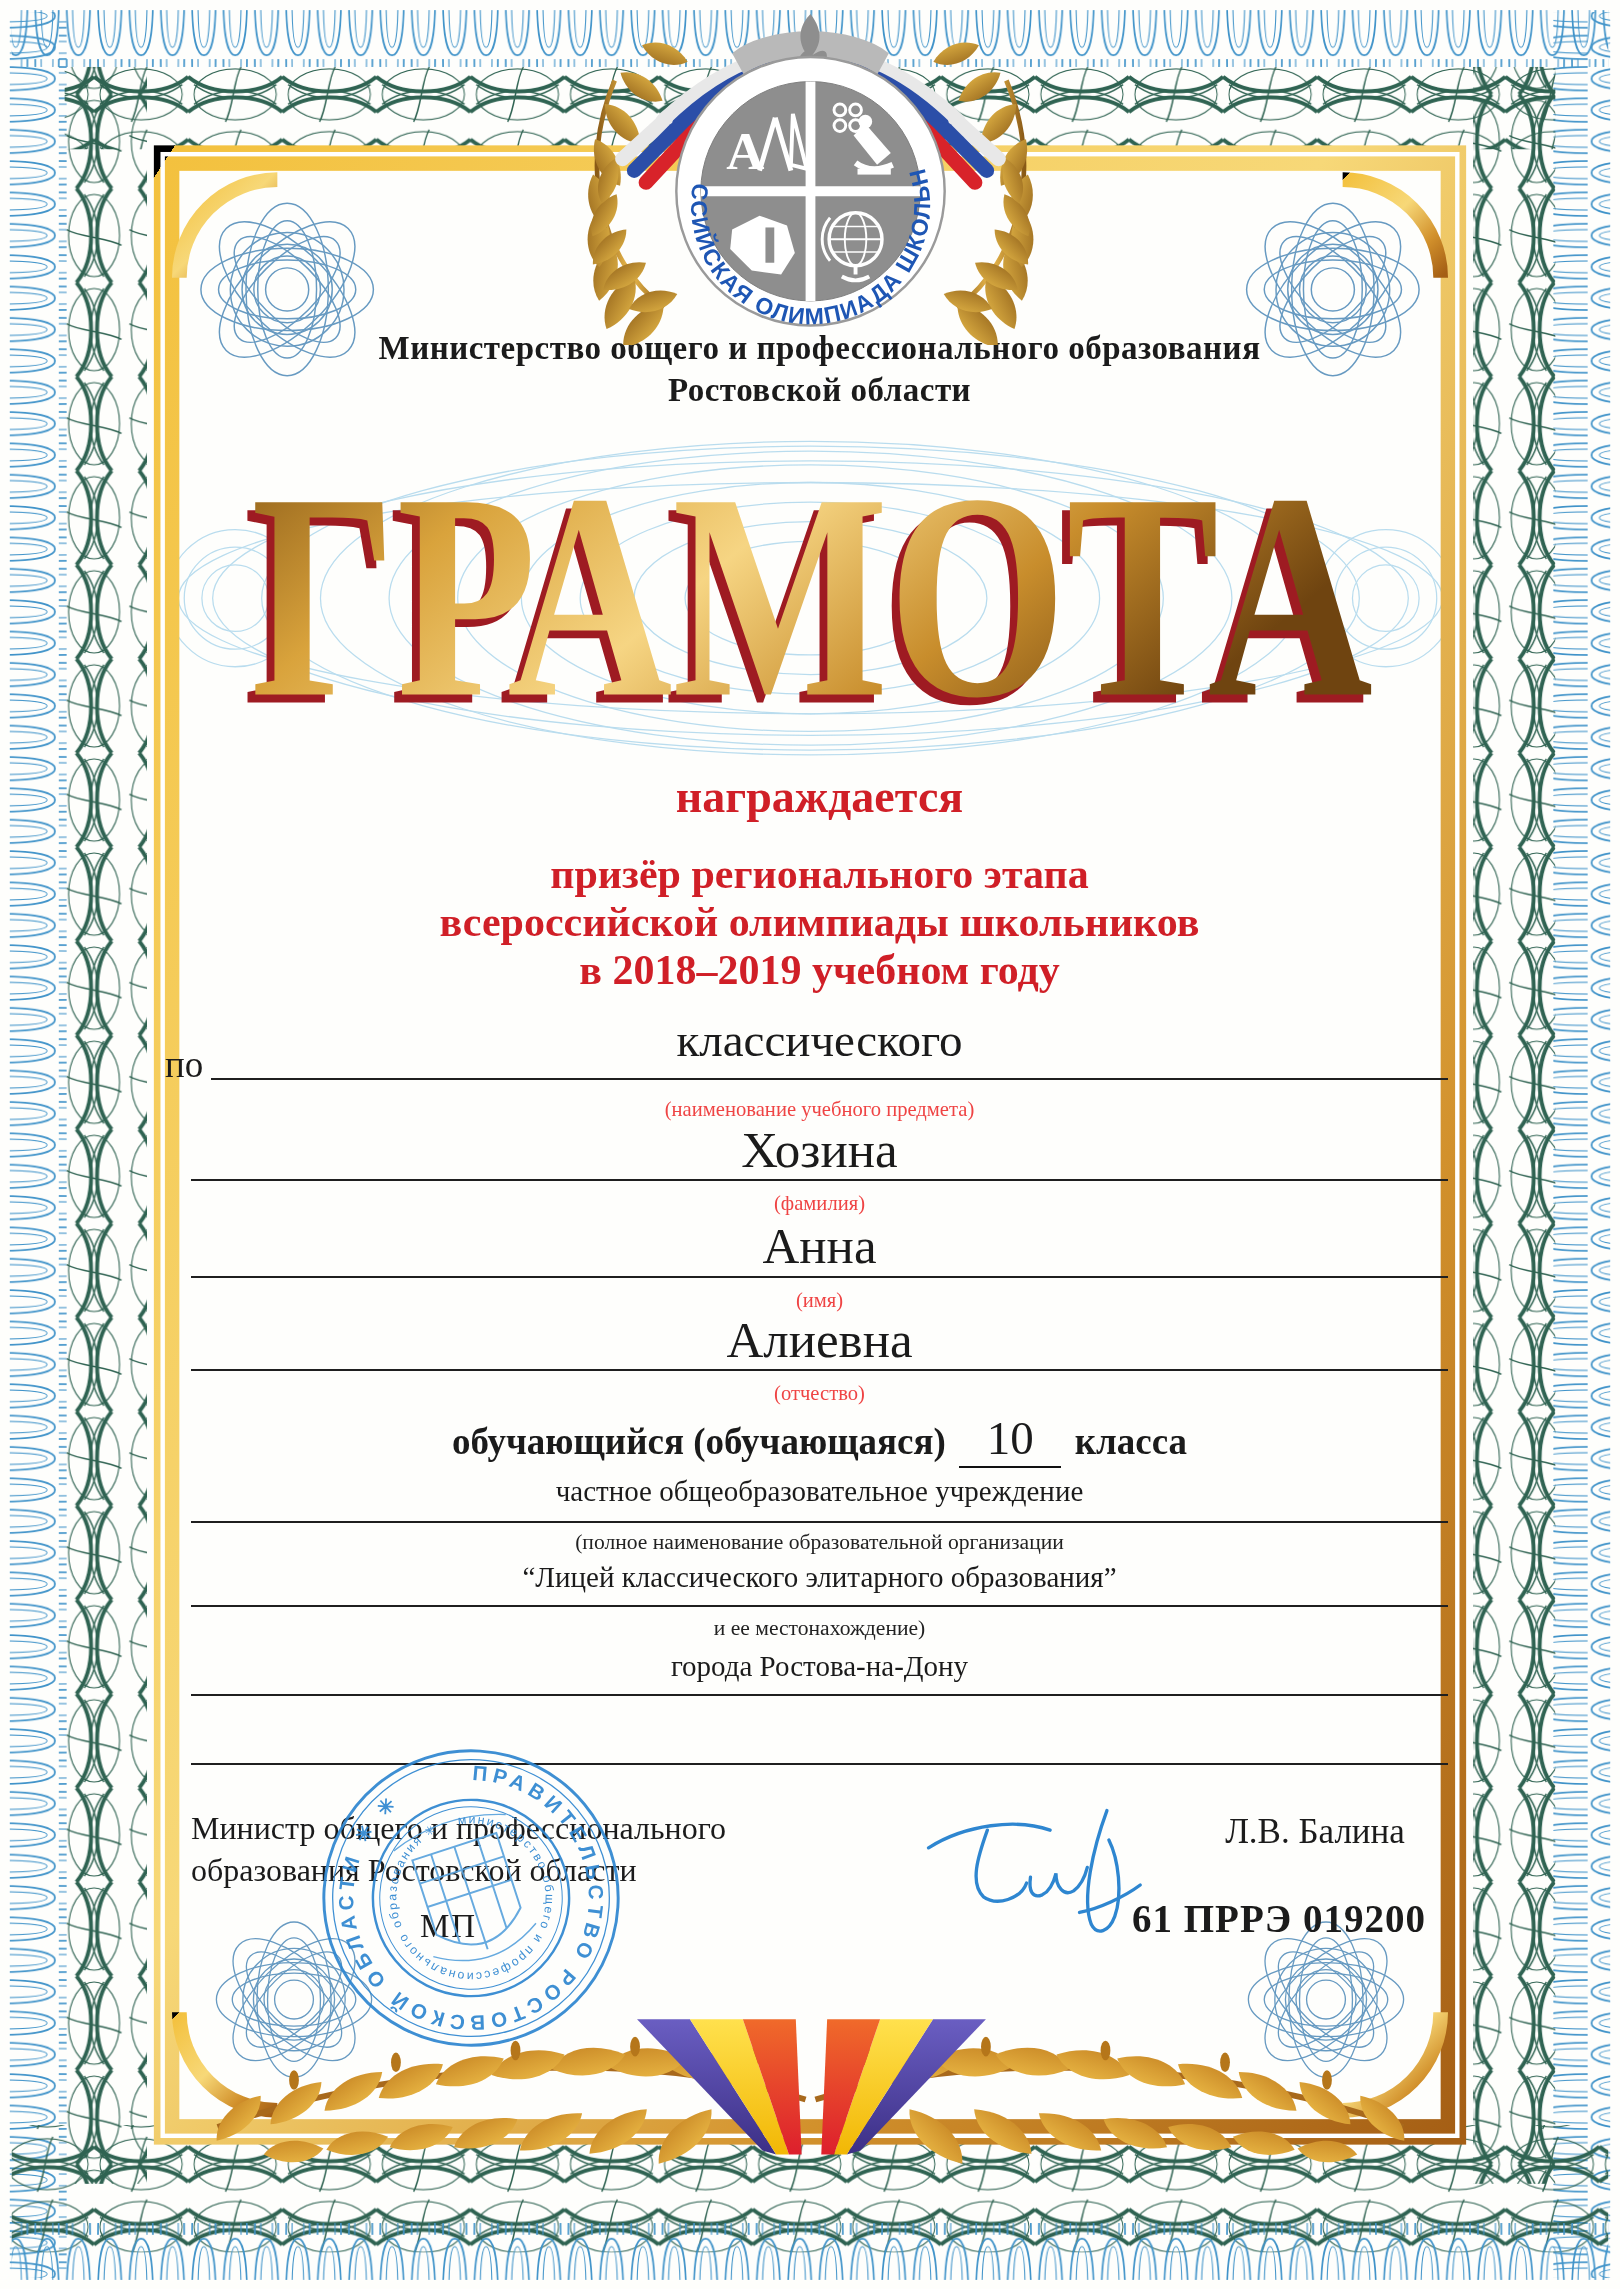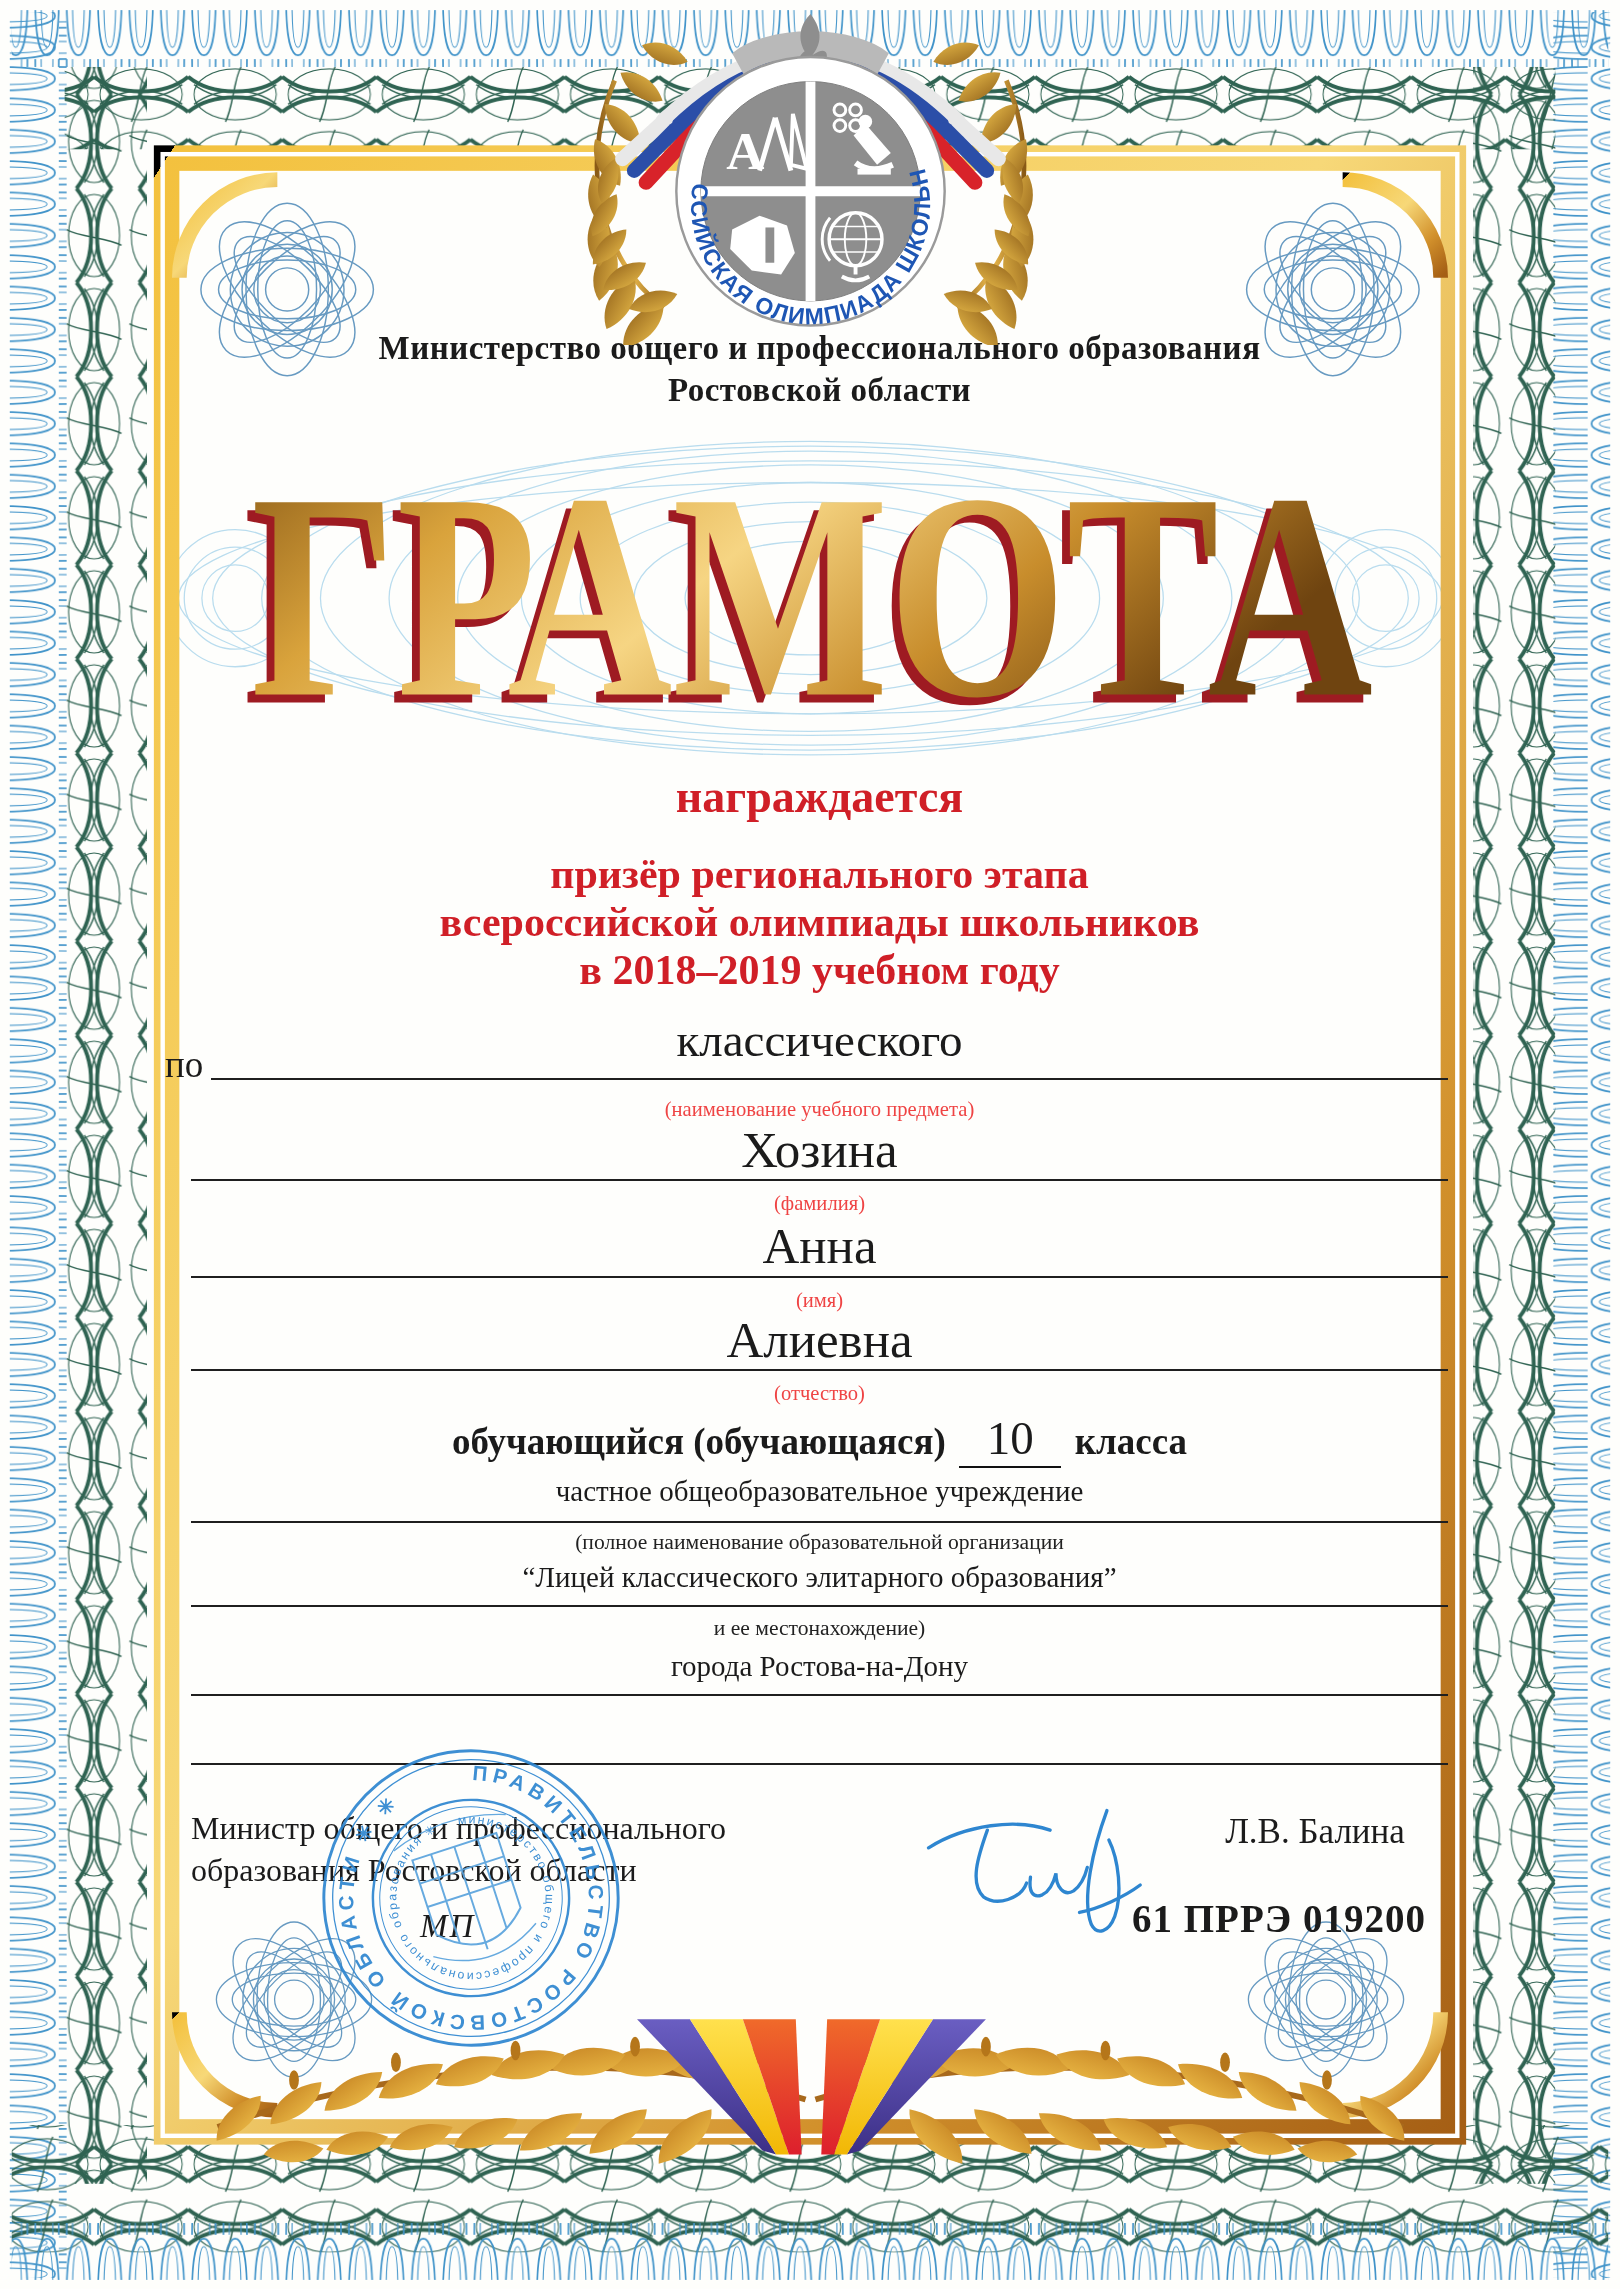--- a/index.html
+++ b/index.html
@@ -20,21 +20,21 @@
   .org-value{font-size:29px;}
   .caption{font-size:20.6px;color:#ef4444;}
   .caption-sm{font-size:21.6px;color:#222;}
   .rule{position:absolute;height:2px;background:#1f1f1f;}
   .subject-prefix{font-size:37px;}
   .student-row{display:flex;justify-content:center;align-items:baseline;gap:13.7px;
     font-size:37px;font-weight:bold;}
   .grade{display:inline-block;min-width:82px;padding:0 9.8px 2px 9.8px;
     border-bottom:2.9px solid #111;font-size:47px;font-weight:normal;text-align:center;}
   .minister{font-size:32px;}
-  .mp{font-size:33px;letter-spacing:2px;font-style:italic;}
+  .mp{font-size:33px;letter-spacing:2px;}
   .signer{font-size:35px;text-align:center;}
   .cert-number{font-size:39px;font-weight:bold;text-align:center;letter-spacing:1px;}
 </style>
 </head>
 <body>
 
 <div class="page">
 
   <svg width="1620" height="2290" viewBox="0 0 1653 2336" style="position:absolute;left:0;top:0;">
     <defs>

